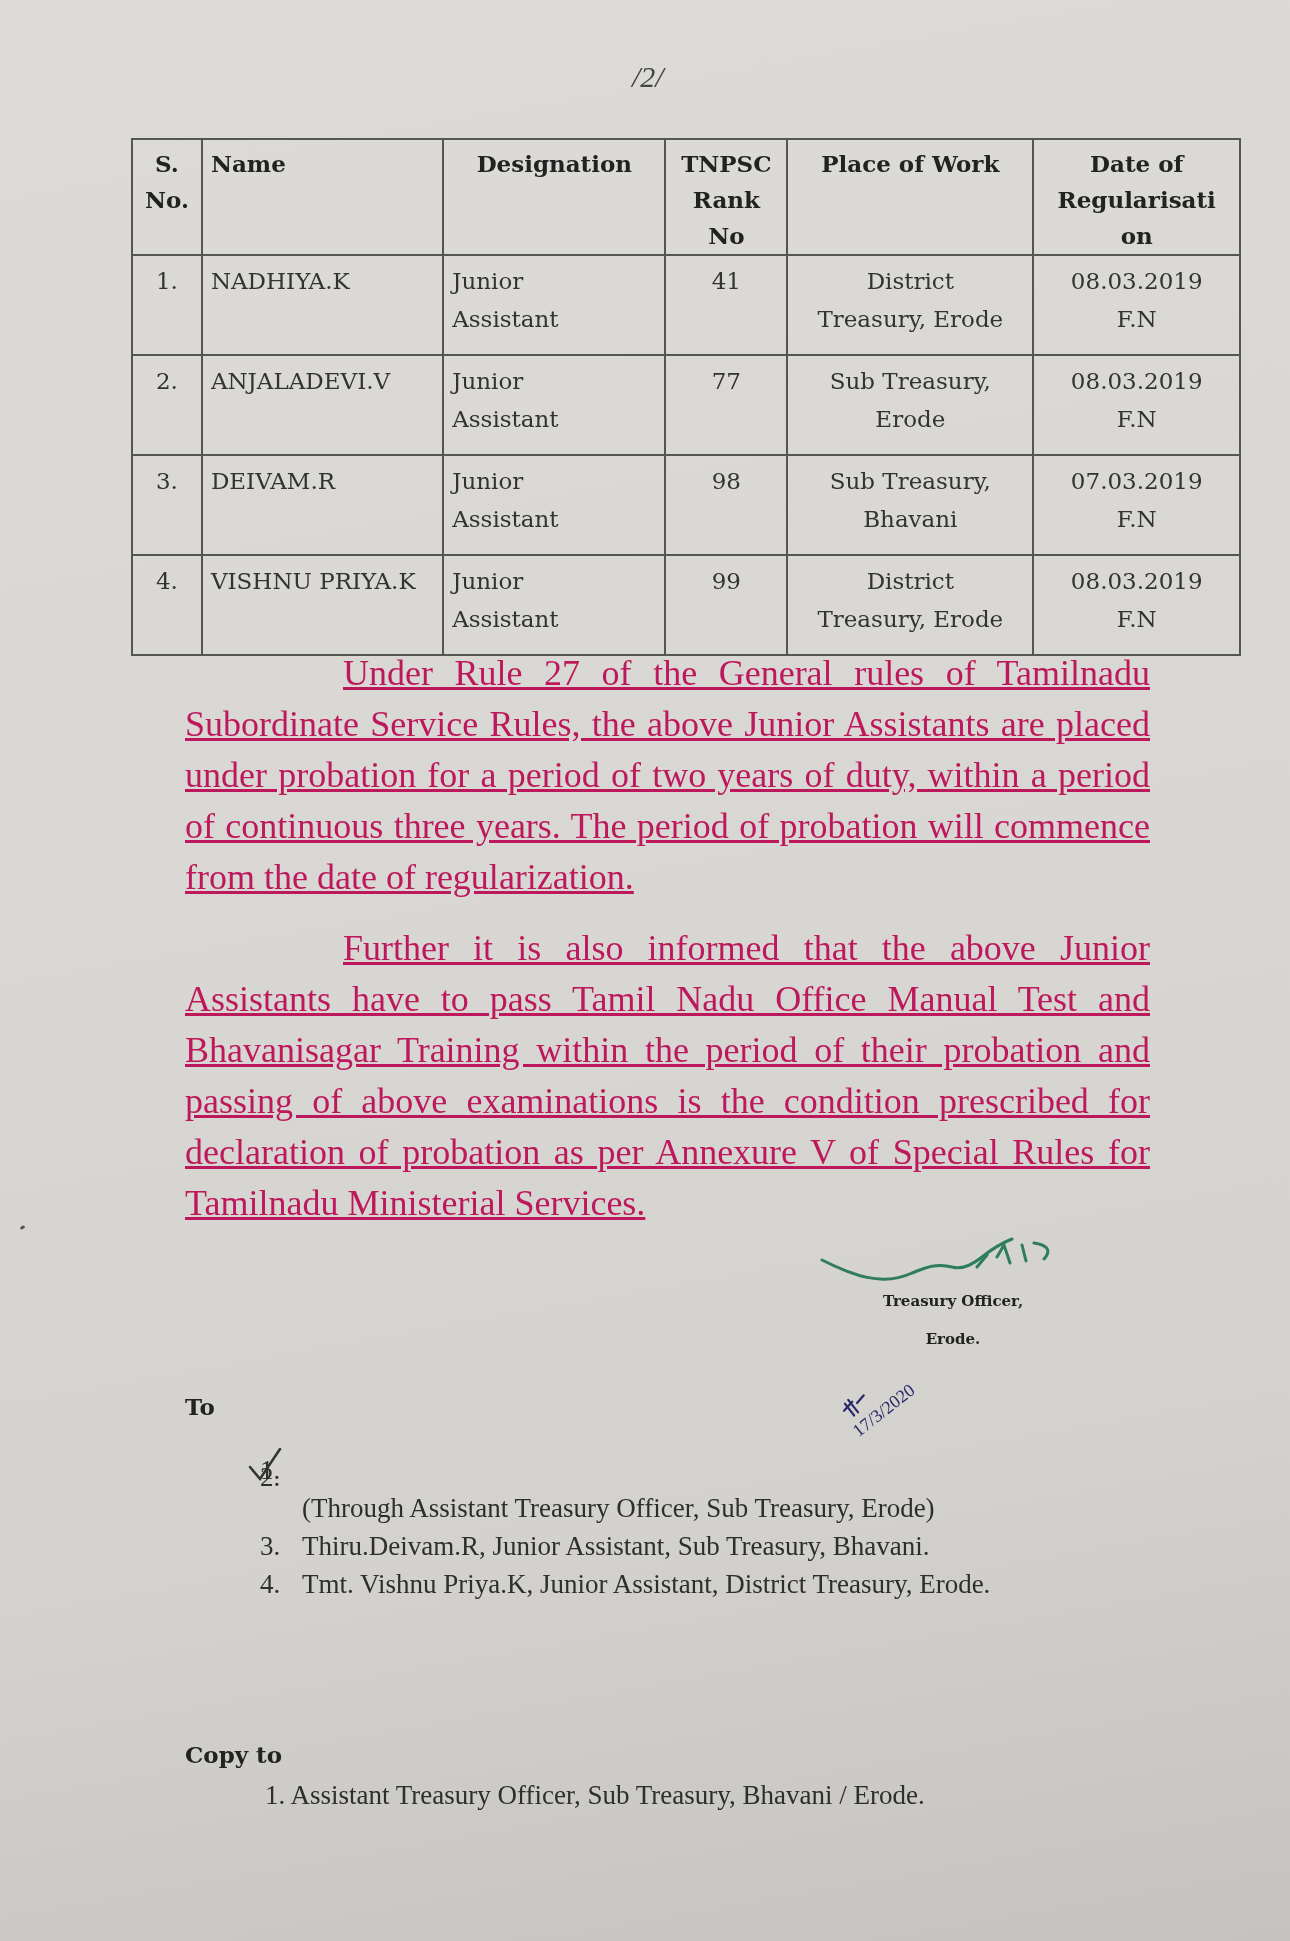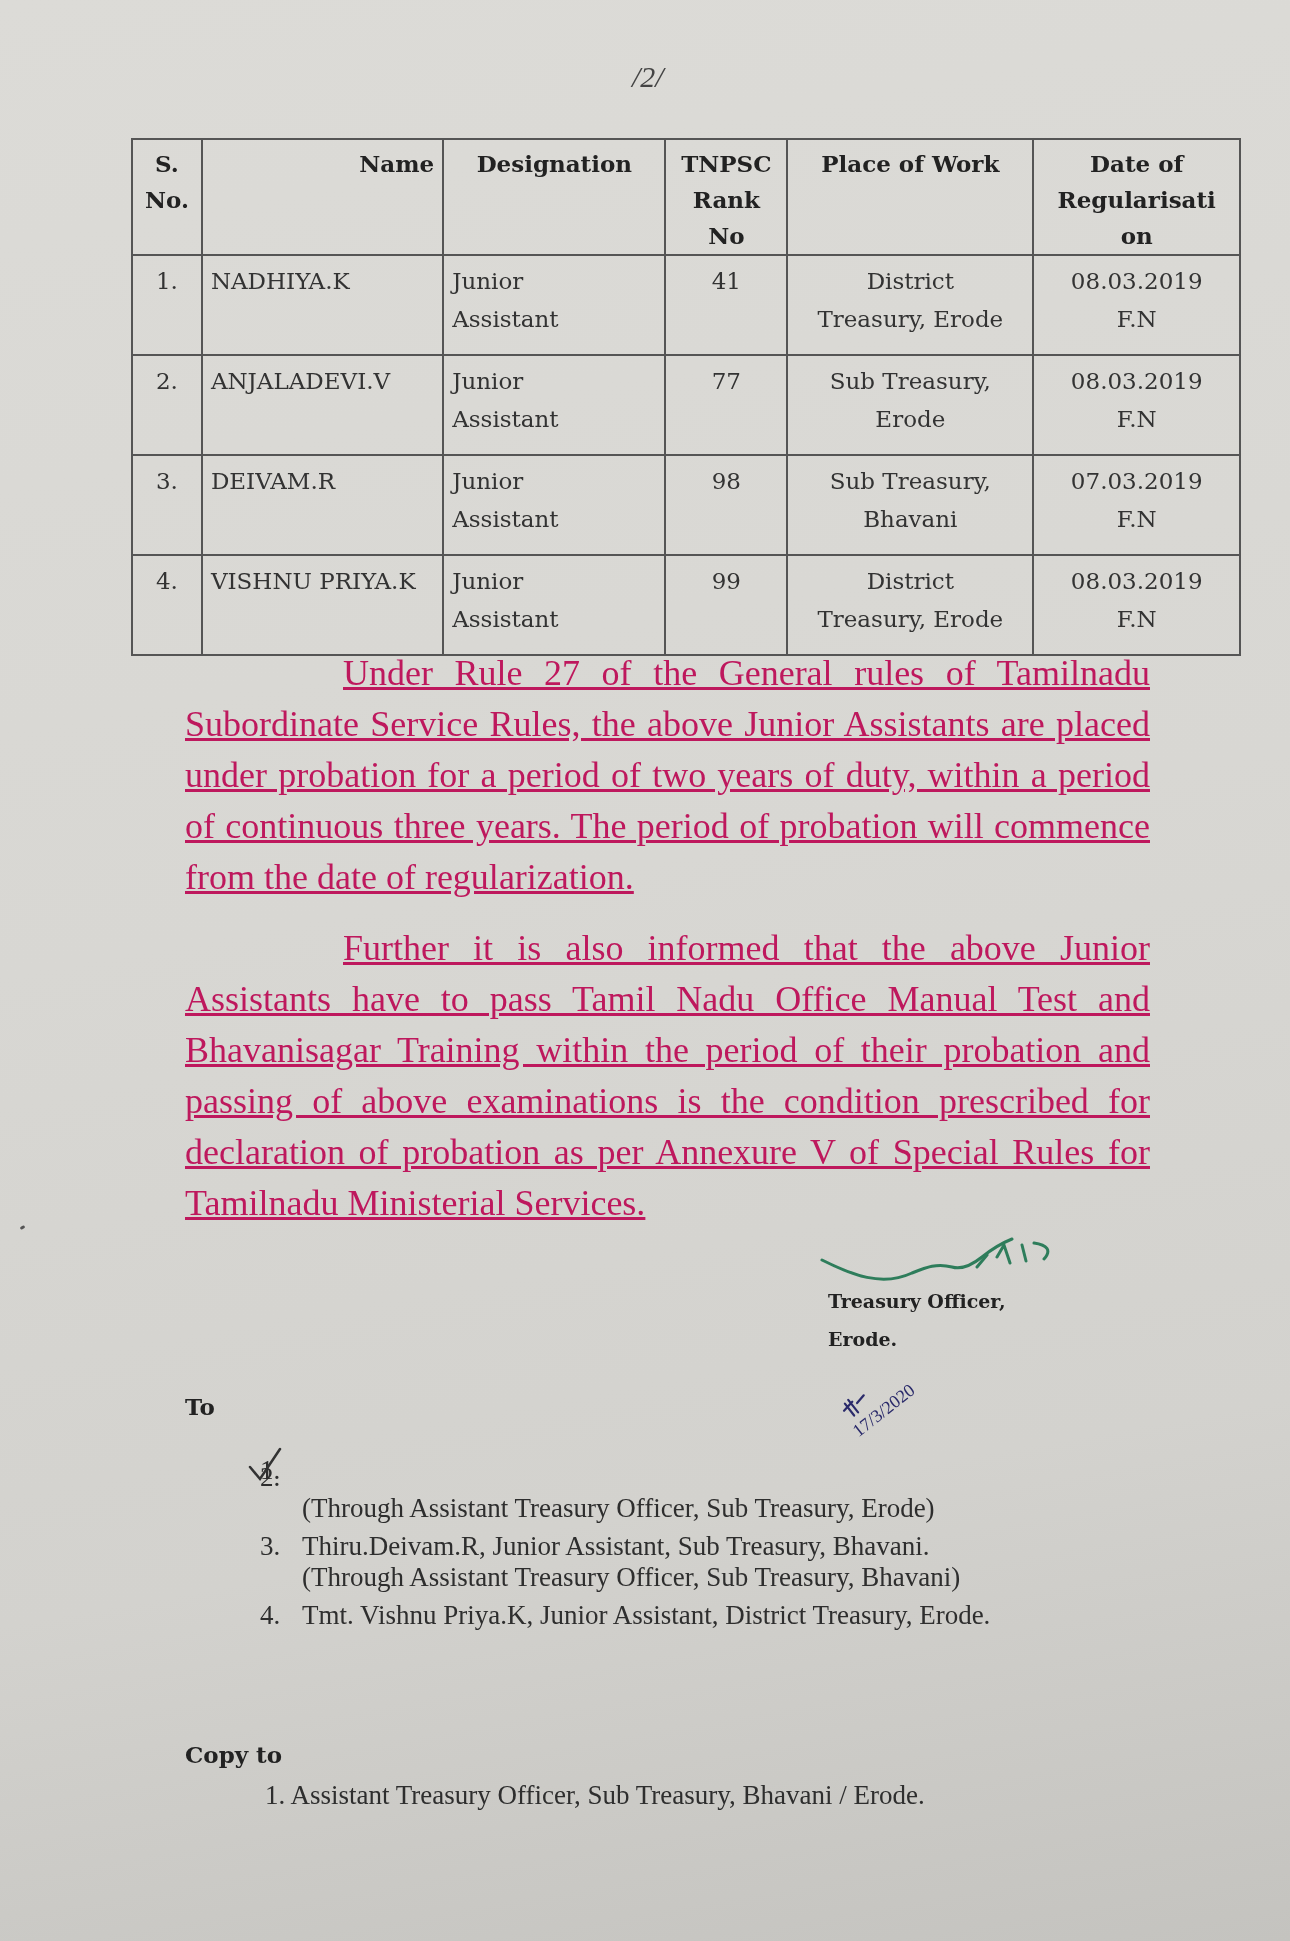--- a/index.html
+++ b/index.html
@@ -22,39 +22,39 @@
     border: 2px solid #555; vertical-align: top; padding: 6px 8px 0 8px;
   }
   table.staff th { font-weight: bold; font-size: 23px; line-height: 36px; color: #222; height: 101px; }
   table.staff td { font-size: 23px; line-height: 38px; color: #333; height: 92px; }
   .c-sno { width: 52px; text-align: center; }
   .c-name { width: 224px; text-align: left; }
   .c-desig { width: 205px; text-align: left; }
   .c-rank { width: 104px; text-align: center; }
   .c-place { width: 230px; text-align: center; }
   .c-date { width: 189px; text-align: center; border-radius: 12px; }
-  th.c-name, th.c-desig { text-align: right; }
+  th.c-name, th.c-desig { text-align: left; }
   th.c-desig { text-align: center; }
   th.c-place { text-align: center; }
 
   .para {
     position: absolute; left: 185px; width: 965px;
     font-family: "Liberation Serif", serif; font-size: 36px; line-height: 51px;
     text-align: justify; color: #be185d; text-decoration: underline;
   }
   .para .indent { display: inline-block; width: 158px; }
   #para1 { top: 648px; }
   #para2 { top: 923px; }
 
   .signature {
     position: absolute; left: 812px; top: 1225px; width: 260px; height: 70px;
   }
   .sig-title {
-    position: absolute; left: 828px; top: 1282px; width: 250px; text-align: left;
-    font-family: "DejaVu Serif", serif; font-weight: bold; font-size: 19px; line-height: 38px; color: #222;
+    position: absolute; left: 828px; top: 1282px; width: 250px; text-align: center;
+    font-family: "DejaVu Serif", serif; font-weight: bold; font-size: 15px; line-height: 38px; color: #222;
   }
   .initial-mark { position: absolute; left: 830px; top: 1368px; width: 100px; height: 80px; }
 
   .label-to {
     position: absolute; left: 185px; top: 1393px;
     font-family: "DejaVu Serif", serif; font-weight: bold; font-size: 23px; color: #222;
   }
   .to-list {
     position: absolute; left: 260px; top: 1455px; width: 900px;
     font-family: "Liberation Serif", serif; font-size: 27px; line-height: 31px; color: #2e2e2e;
@@ -161,21 +161,20 @@
       </svg>
   </li>
   <li>
     <span class="num">2.</span>
     <br>
     <span>(Through Assistant Treasury Officer, Sub Treasury, Erode)</span>
   </li>
   <li>
     <span class="num">3.</span>
     <span>Thiru.Deivam.R, Junior Assistant, Sub Treasury, Bhavani.</span><br>
-    <span>(Through Assistant Treasury Officer, Sub Treasury, Bhavani)</span>
   </li>
   <li>
     <span class="num">4.</span>
     <span>Tmt. Vishnu Priya.K, Junior Assistant, District Treasury, Erode.</span>
   </li>
 </ul>
 
 <div class="label-copy">Copy to</div>
 
 <ul class="copy-list">

